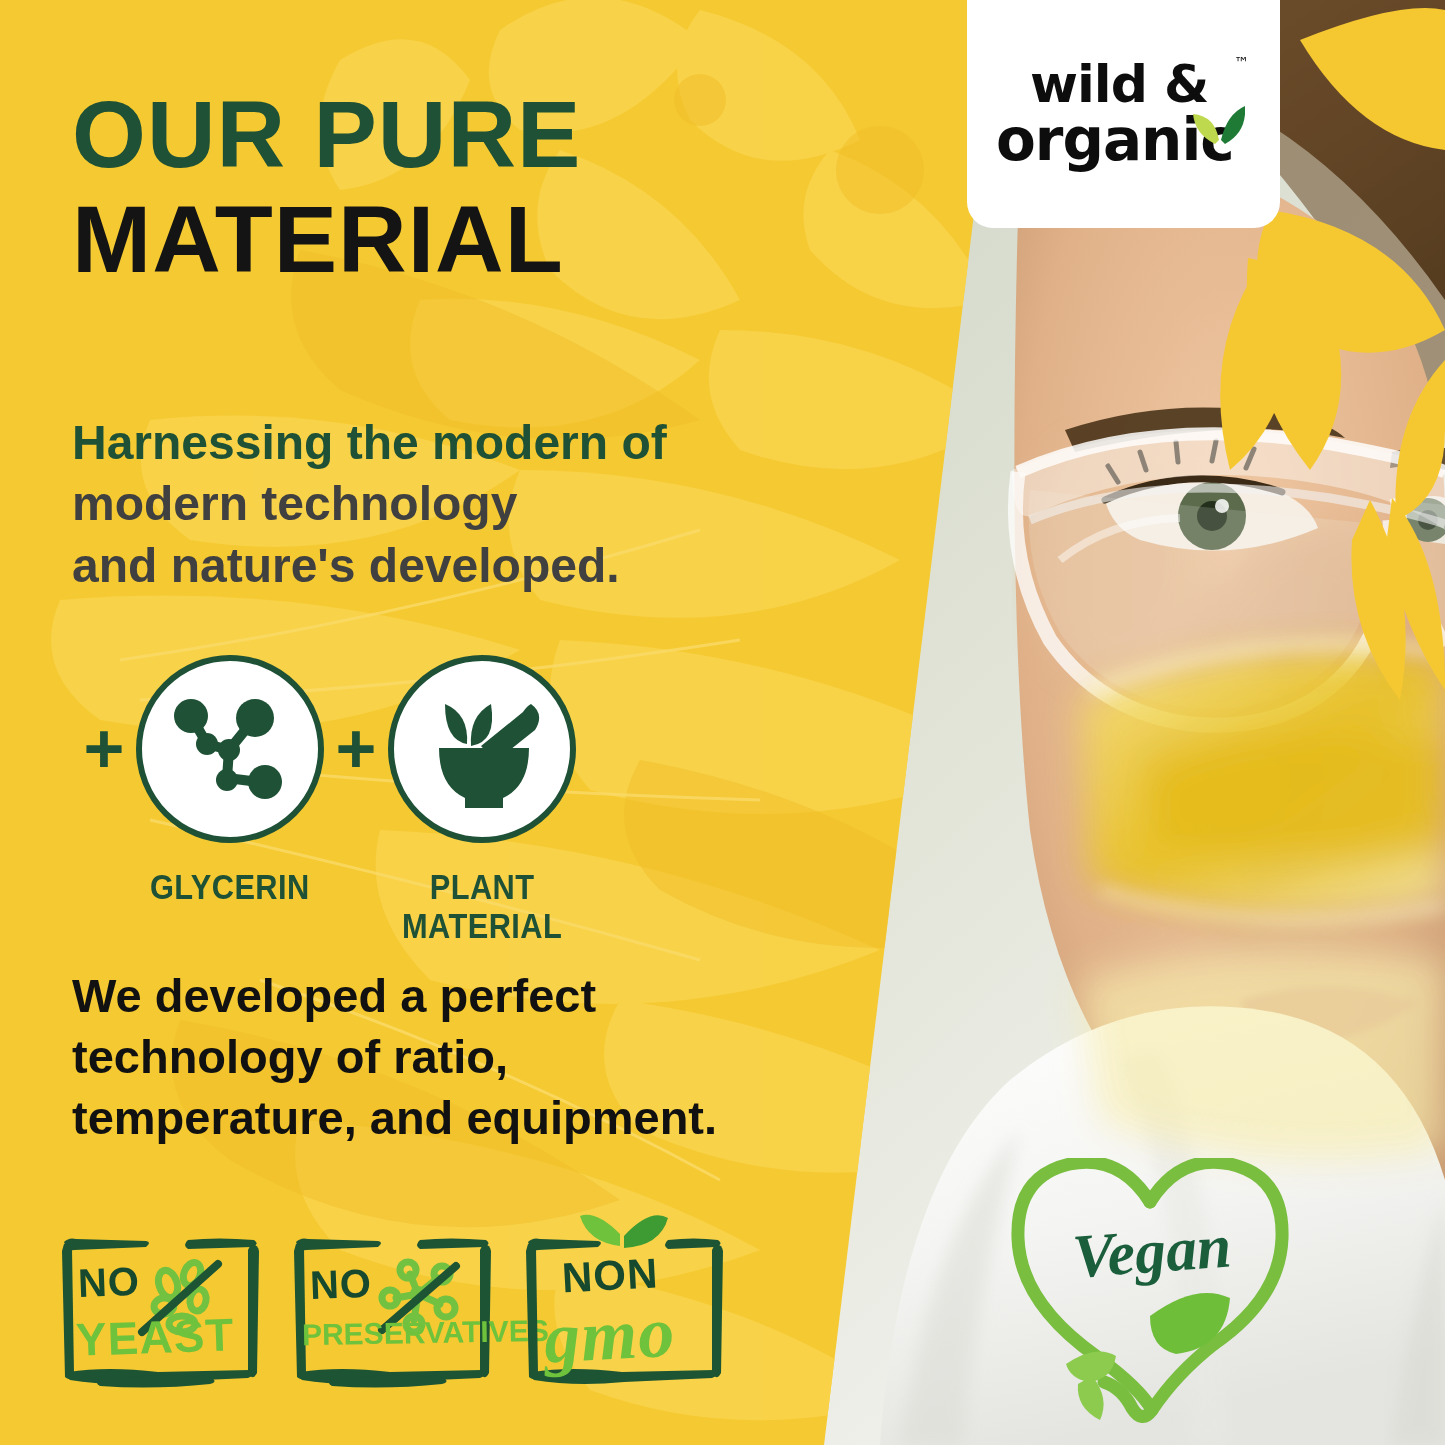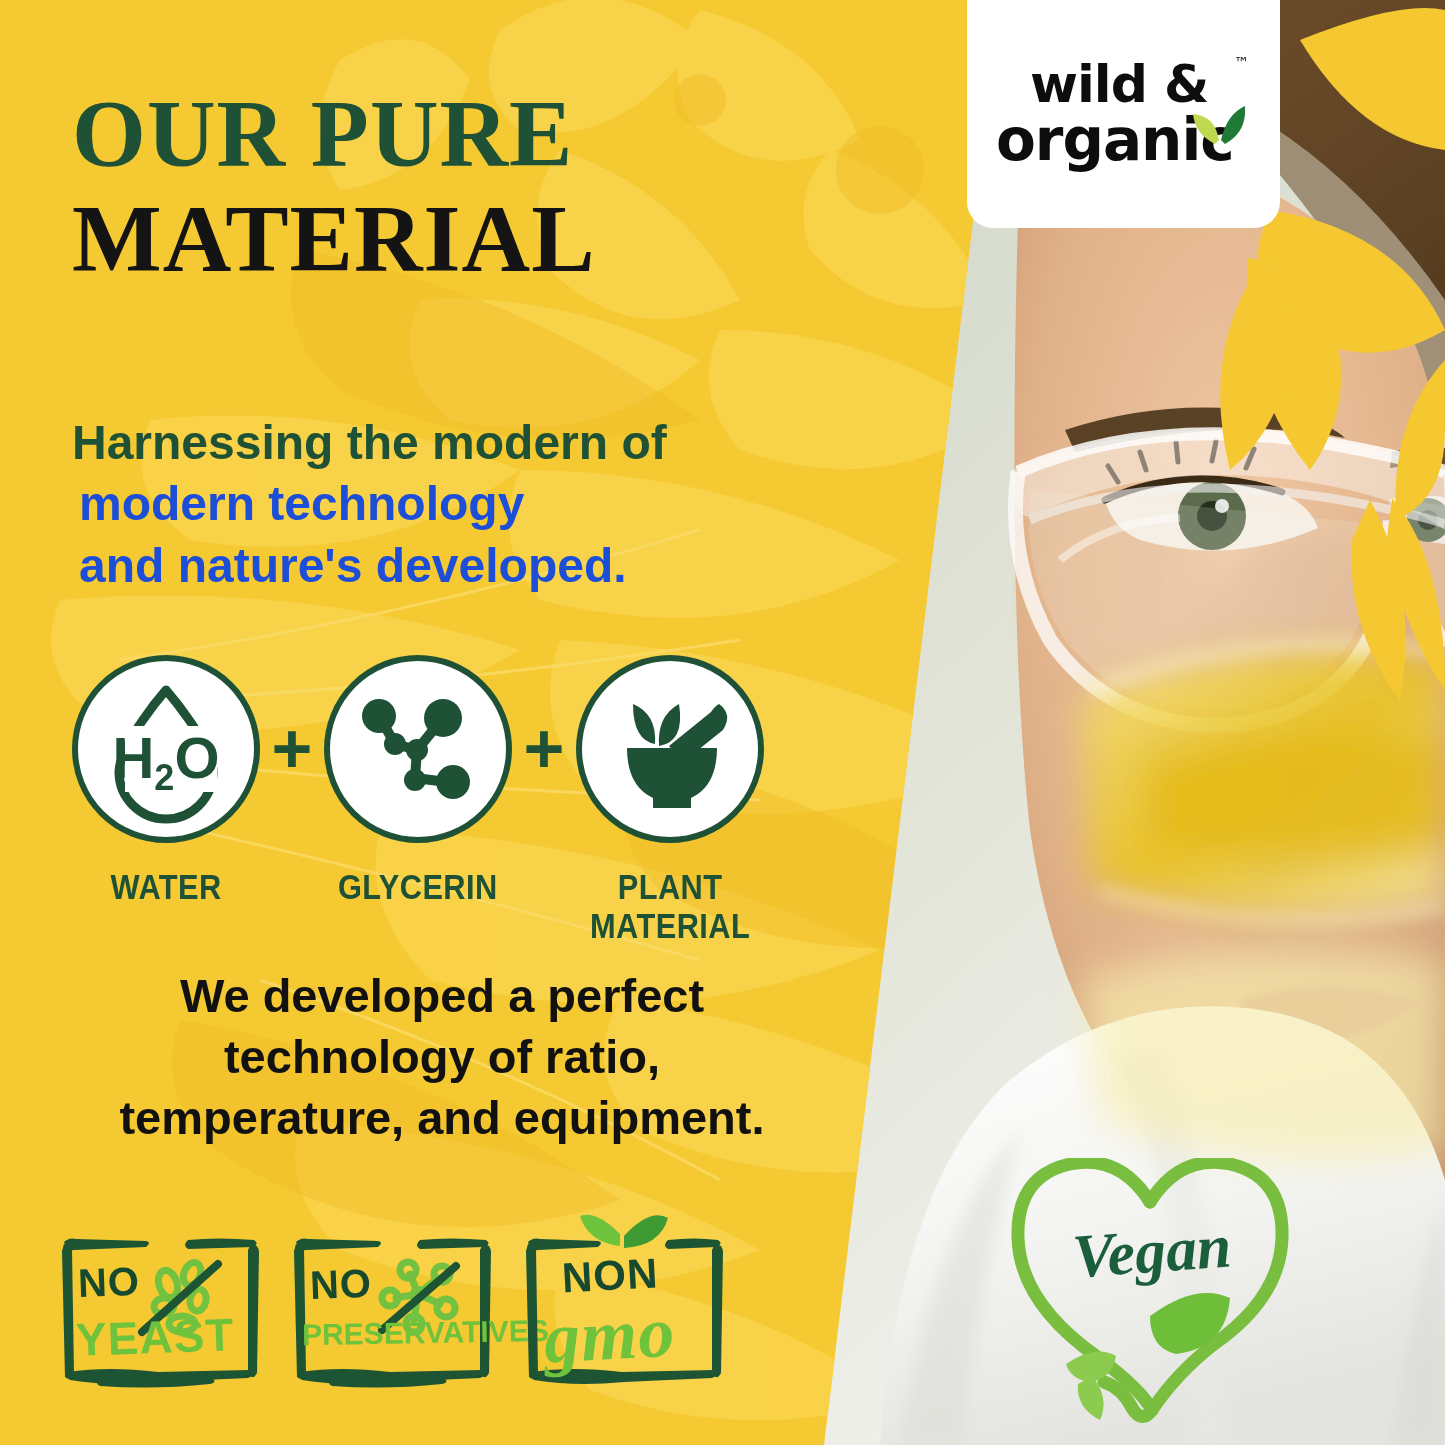--- a/index.html
+++ b/index.html
@@ -21,35 +21,35 @@
   .yellow-panel{
     position:absolute; left:0; top:0; width:1050px; height:1445px;
     background:#F5C931;
     clip-path: polygon(0 0, 1000px 0, 824px 1445px, 0 1445px);
   }
   .petals{ position:absolute; inset:0; overflow:hidden; }
 
   
   .headline{
     position:absolute; left:72px; top:86px; width:780px;
-    font-family:Liberation Serif, serif;
+    font-family:Liberation Sans, sans-serif;
     font-weight:bold; font-size:95px; line-height:1.02;
     letter-spacing:1px;
   }
   .hl-1{ color:#1E5135; display:block; }
   .hl-2{ color:#141414; display:block; margin-top:8px; }
 
   
   .para1{
     position:absolute; left:72px; top:412px; width:720px;
     font-size:48px; font-weight:bold; line-height:1.28;
     color:#111;
   }
   .para1 .green{ color:#1E5135; display:block; }
-  .para1 .blk{ color:#1d4ed8; display:block;margin-left:7px; }
+  .para1 .blk{ color:#404040; display:block; }
 
   
   .ing-row{ position:absolute; left:72px; top:655px; width:720px; display:flex; align-items:flex-start; }
   .ing-item{ width:188px; display:flex; flex-direction:column; align-items:center; }
   .ing-circle{
     width:188px; height:188px; border-radius:50%;
     background:#fff; border:6px solid #1E5135;
     display:flex; align-items:center; justify-content:center;
     position:relative;
   }
@@ -63,21 +63,21 @@
     font-size:35px; letter-spacing:.5px; text-align:center;
     line-height:1.12; font-family:"Liberation Sans Narrow","Liberation Sans",sans-serif;
     transform:scaleX(.88); transform-origin:center top; white-space:pre-line;
   }
 
   
   .para2{
     position:absolute; left:72px; top:965px; width:740px;
     font-size:47px; font-weight:bold; line-height:1.3; color:#111;
   }
-  .para2 span{ display:block;text-align:center; }
+  .para2 span{ display:block; }
 
   
   .badges{ position:absolute; left:58px; top:1232px; display:flex; gap:26px; }
   .badge{ position:relative; width:206px; height:162px; }
   .badge .frame{ position:absolute; inset:0; }
   .badge-no{
     position:absolute; font-family:"Liberation Sans", sans-serif;
     font-weight:bold; color:#17492F; font-size:40px;
     letter-spacing:1px; transform:rotate(-2deg);
   }
@@ -268,30 +268,20 @@
   </div>
 
   <div class="para1">
     <span class="green">Harnessing the modern of</span>
     <span class="blk">modern technology</span>
     <span class="blk">and nature's developed.</span>
   </div>
 
   <div class="ing-row">
 
-    <div class="ing-item">
-      <div class="ing-circle">
-        <svg width="150" height="150" viewBox="0 0 150 150">
-          <path d="M75 16 C75 16 122 70 122 98 A47 47 0 1 1 28 98 C28 70 75 16 75 16 Z" fill="none" stroke="#1E5135" stroke-width="9" stroke-linejoin="round"></path>
-          <rect x="34" y="52" width="92" height="66" fill="#ffffff"></rect>
-          <text x="75" y="104" font-family="Liberation Sans, sans-serif" font-size="58" font-weight="bold" fill="#1E5135" text-anchor="middle">H<tspan font-size="36" dy="12">2</tspan><tspan font-size="58" dy="-12">O</tspan></text>
-        </svg>
-      </div>
-      <div class="ing-label">WATER</div>
-    </div>
 
     <div class="plus">+</div>
 
     <div class="ing-item">
       <div class="ing-circle">
         <svg width="150" height="150" viewBox="0 0 150 150">
           <g stroke="#1E5135" stroke-width="10" stroke-linecap="round">
             <line x1="36" y1="42" x2="52" y2="70"></line>
             <line x1="52" y1="70" x2="74" y2="76"></line>
             <line x1="74" y1="76" x2="100" y2="44"></line>

